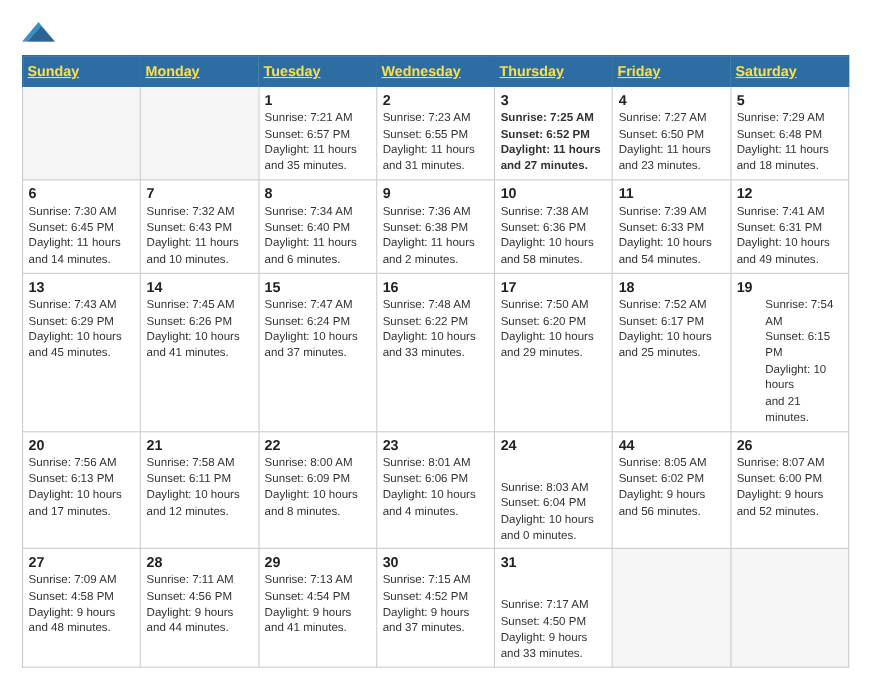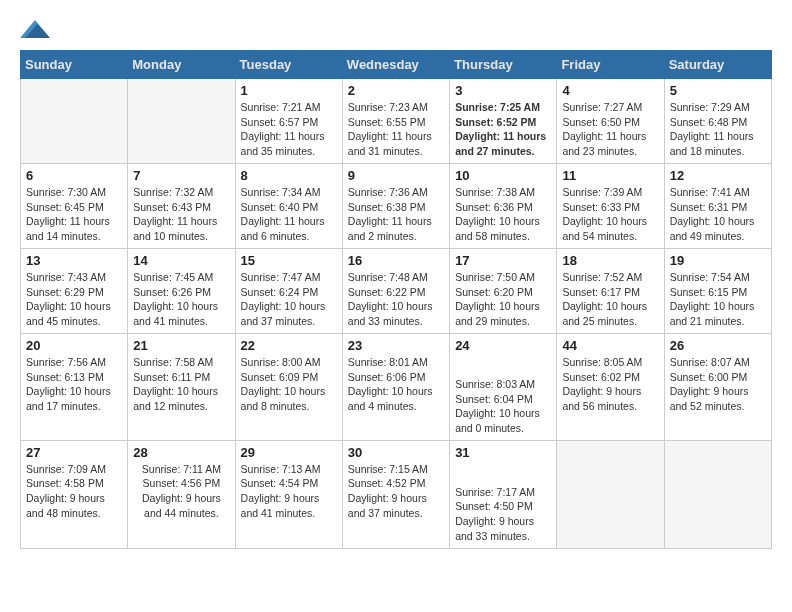--- a/index.html
+++ b/index.html
@@ -38,26 +38,27 @@
       font-size: 16px;
       color: #444;
     }
     .calendar {
       width: 100%;
       border-collapse: collapse;
       font-size: 11px;
     }
     .calendar th {
       background: #2e6da4;
-      color: #e5e5e5;
+      color: #fde047;
       padding: 6px 4px;
       text-align: left;
       font-size: 13px;
       font-weight: bold;
       border: 1px solid #2e6da4;
+      text-decoration: underline;
     }
     .calendar td {
       border: 1px solid #ccc;
       vertical-align: top;
       padding: 4px 5px;
       width: 107px;
       min-height: 80px;
       background: #fff;
     }
     .calendar td.empty {
@@ -239,21 +240,21 @@
         </td>
         <td>
           <div class="day-number">18</div>
           <div class="day-info" style="white-space: pre-line;">Sunrise: 7:52 AM
 Sunset: 6:17 PM
 Daylight: 10 hours
 and 25 minutes.</div>
         </td>
         <td>
           <div class="day-number">19</div>
-          <div class="day-info" style="white-space: pre-line;">Sunrise: 7:54 AM
+          <div class="day-info" style="white-space: pre-line; margin-left: 26px;">Sunrise: 7:54 AM
 Sunset: 6:15 PM
 Daylight: 10 hours
 and 21 minutes.</div>
         </td>
       </tr>
       <tr class="week-row">
         <td>
           <div class="day-number">20</div>
           <div class="day-info" style="white-space: pre-line;">Sunrise: 7:56 AM
 Sunset: 6:13 PM
@@ -306,21 +307,21 @@
       <tr class="week-row">
         <td>
           <div class="day-number">27</div>
           <div class="day-info" style="white-space: pre-line;">Sunrise: 7:09 AM
 Sunset: 4:58 PM
 Daylight: 9 hours
 and 48 minutes.</div>
         </td>
         <td>
           <div class="day-number">28</div>
-          <div class="day-info" style="white-space: pre-line; text-align: center;">Sunrise: 7:11 AM
+          <div class="day-info" style="white-space: pre-line;">Sunrise: 7:11 AM
 Sunset: 4:56 PM
 Daylight: 9 hours
 and 44 minutes.</div>
         </td>
         <td>
           <div class="day-number">29</div>
           <div class="day-info" style="white-space: pre-line;">Sunrise: 7:13 AM
 Sunset: 4:54 PM
 Daylight: 9 hours
 and 41 minutes.</div>

